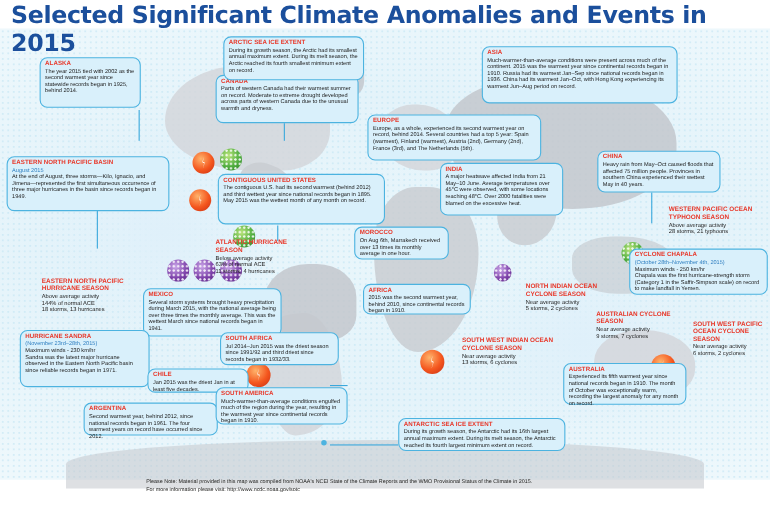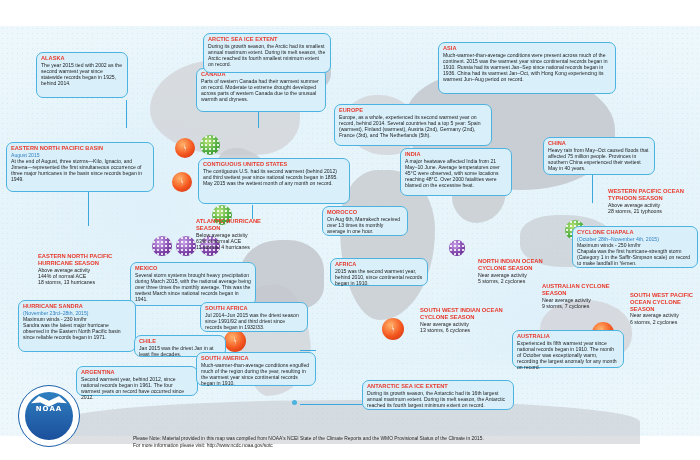--- a/index.html
+++ b/index.html
@@ -137,20 +137,21 @@
   <div class="land l2" style="left:238px;top:285px;width:72px;height:110px;border-radius:45% 40% 60% 35%/35% 55% 45% 65%;transform:rotate(-6deg);"></div>
   <div class="land l3" style="left:240px;top:240px;width:84px;height:70px;border-radius:50% 45% 35% 55%;"></div>
   <div class="land l2" style="left:345px;top:95px;width:72px;height:60px;border-radius:45% 55% 40% 60%;"></div>
   <div class="land" style="left:340px;top:170px;width:95px;height:150px;border-radius:40% 48% 58% 42%/35% 40% 60% 62%;"></div>
   <div class="land l3" style="left:405px;top:70px;width:210px;height:120px;border-radius:40% 50% 45% 55%;"></div>
   <div class="land" style="left:452px;top:165px;width:54px;height:58px;border-radius:45% 45% 60% 50%;"></div>
   <div class="land l2" style="left:540px;top:300px;width:92px;height:64px;border-radius:45% 50% 45% 50%;"></div>
   <div class="land l3" style="left:520px;top:215px;width:96px;height:52px;border-radius:40% 55% 50% 45%;opacity:.6;"></div>
   <div class="land l3" style="left:60px;top:400px;width:580px;height:44px;border-radius:50% 50% 0 0;opacity:.55;"></div>
 
+  <div class="title">Selected Significant Climate Anomalies and Events in 2015</div>
 
   <div class="lead" style="left:126px;top:100px;width:1px;height:28px;border-left-width:1px;"></div>
   <div class="lead" style="left:318px;top:90px;width:1px;height:22px;border-left-width:1px;"></div>
   <div class="lead" style="left:258px;top:112px;width:1px;height:16px;border-left-width:1px;"></div>
   <div class="lead" style="left:252px;top:205px;width:1px;height:14px;border-left-width:1px;"></div>
   <div class="lead" style="left:592px;top:175px;width:1px;height:28px;border-left-width:1px;"></div>
   <div class="lead" style="left:88px;top:190px;width:1px;height:36px;border-left-width:1px;"></div>
   <div class="lead" style="left:200px;top:272px;width:1px;height:24px;border-left-width:1px;"></div>
   <div class="lead" style="left:300px;top:404px;width:62px;height:1px;border-top-width:1px;"></div>
   <div class="dot-end" style="left:292px;top:400px;"></div>
@@ -380,27 +381,19 @@
     <div class="bd">Near average activity</div>
     <div class="bd">9 storms, 7 cyclones</div>
   </div>
 
   <div class="plain" style="left:630px;top:292px;width:68px;">
     <div class="hd">SOUTH WEST PACIFIC OCEAN CYCLONE SEASON</div>
     <div class="bd">Near average activity</div>
     <div class="bd">6 storms, 2 cyclones</div>
   </div>
 
-  <div class="noaa">
-    <div class="ring"></div>
-    <div class="inner">
-      <div class="bird"></div>
-      <div class="wordmark">NOAA</div>
-    </div>
-
-  </div>
 
   <div class="footer">
     <div>Please Note: Material provided in this map was compiled from NOAA's NCEI State of the Climate Reports and the WMO Provisional Status of the Climate in 2015.</div>
     <div>For more information please visit: http://www.ncdc.noaa.gov/sotc</div>
   </div>
 
 </div>
 
 </body></html>

